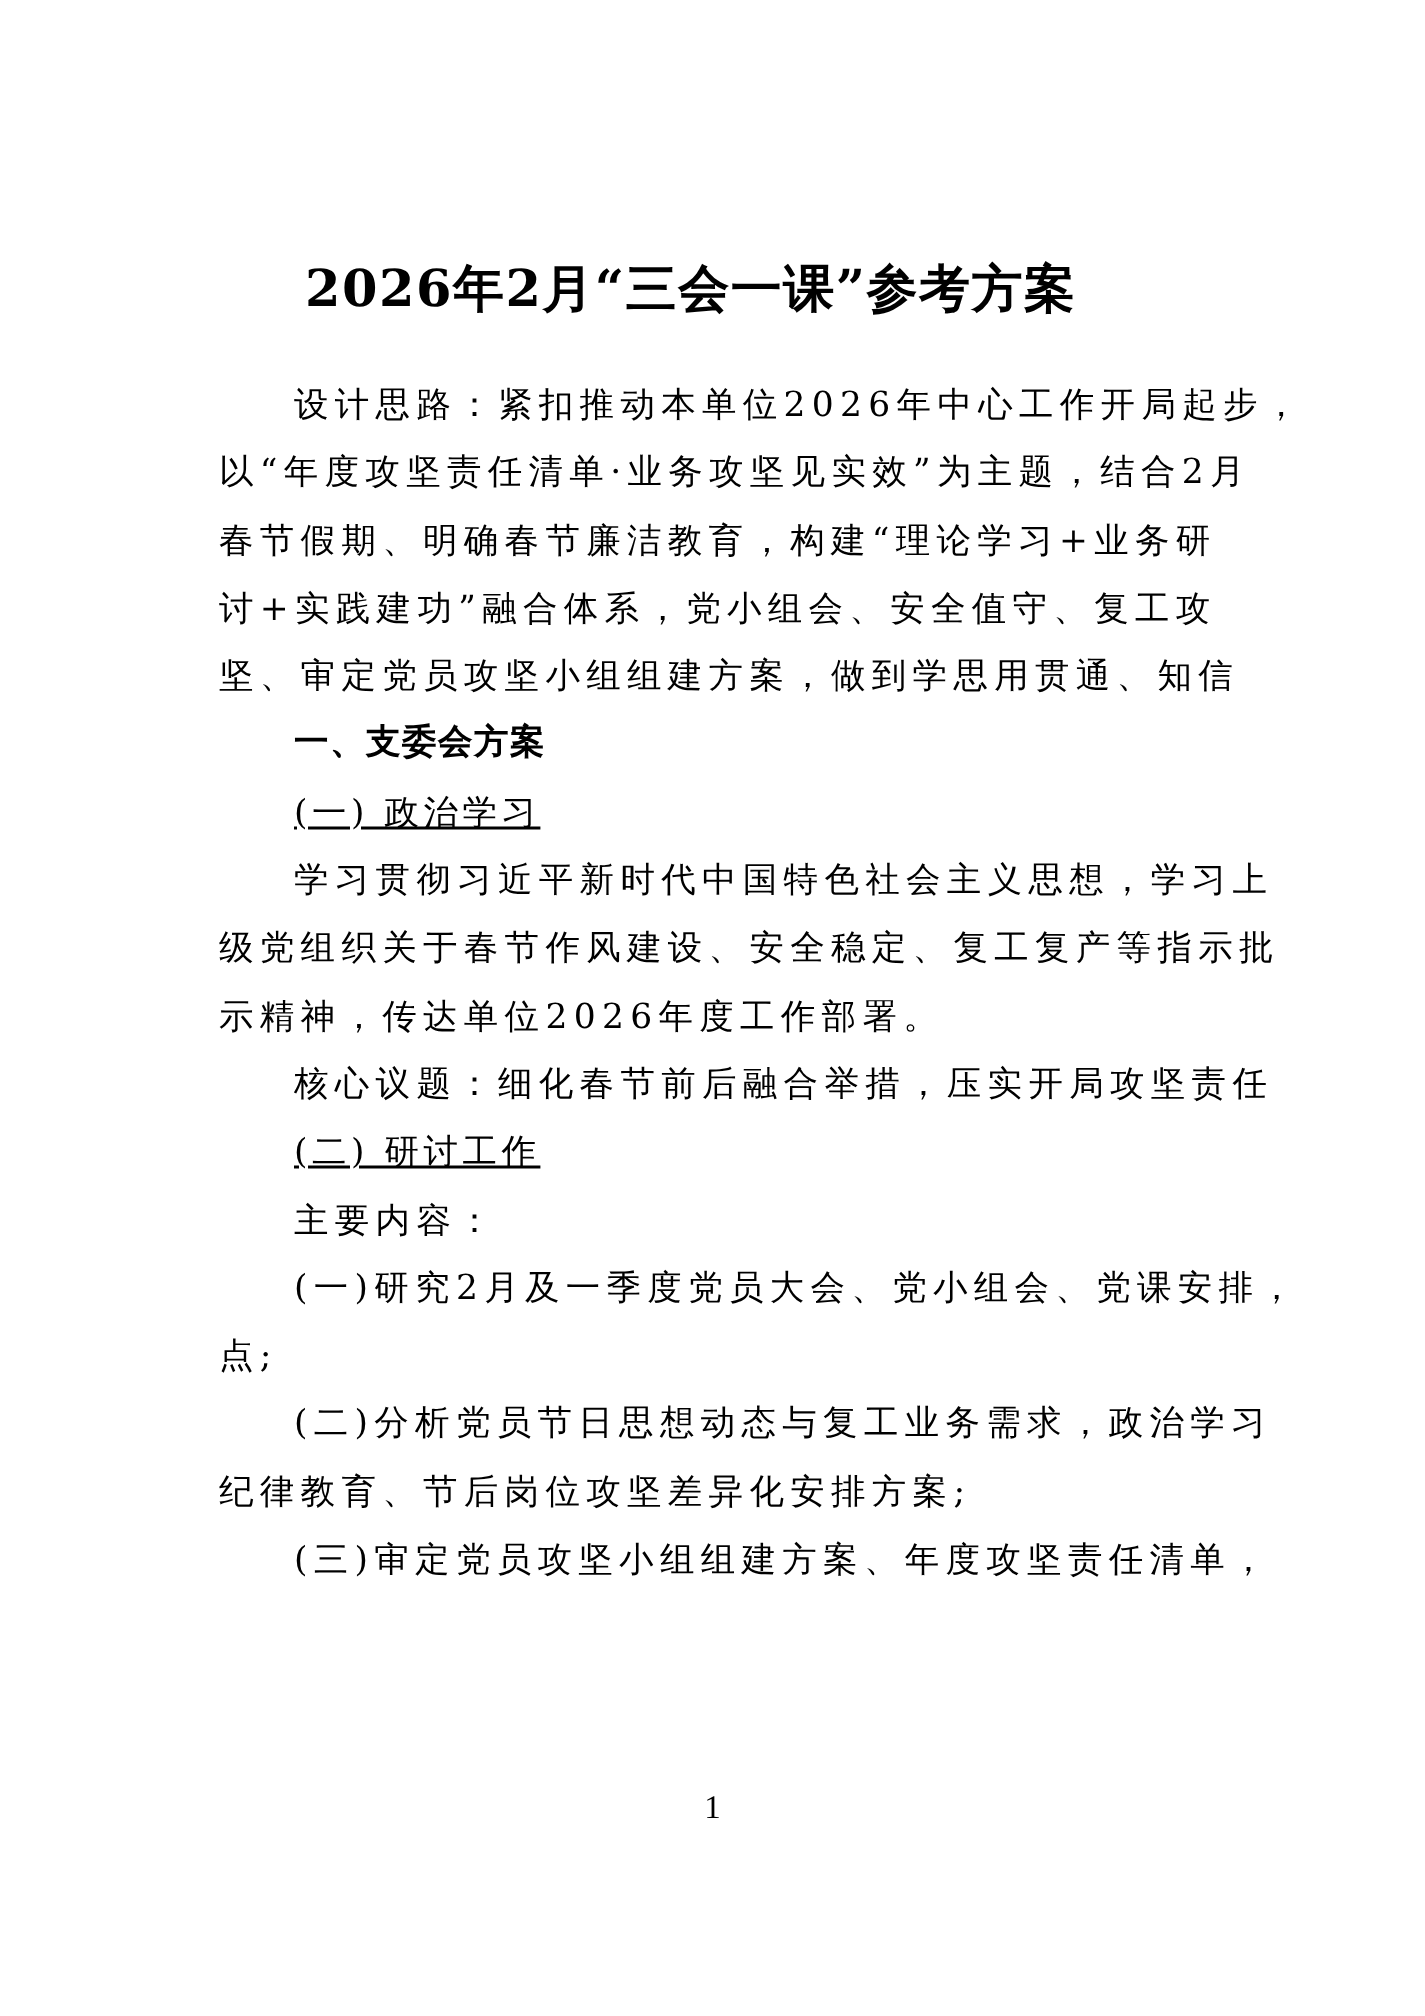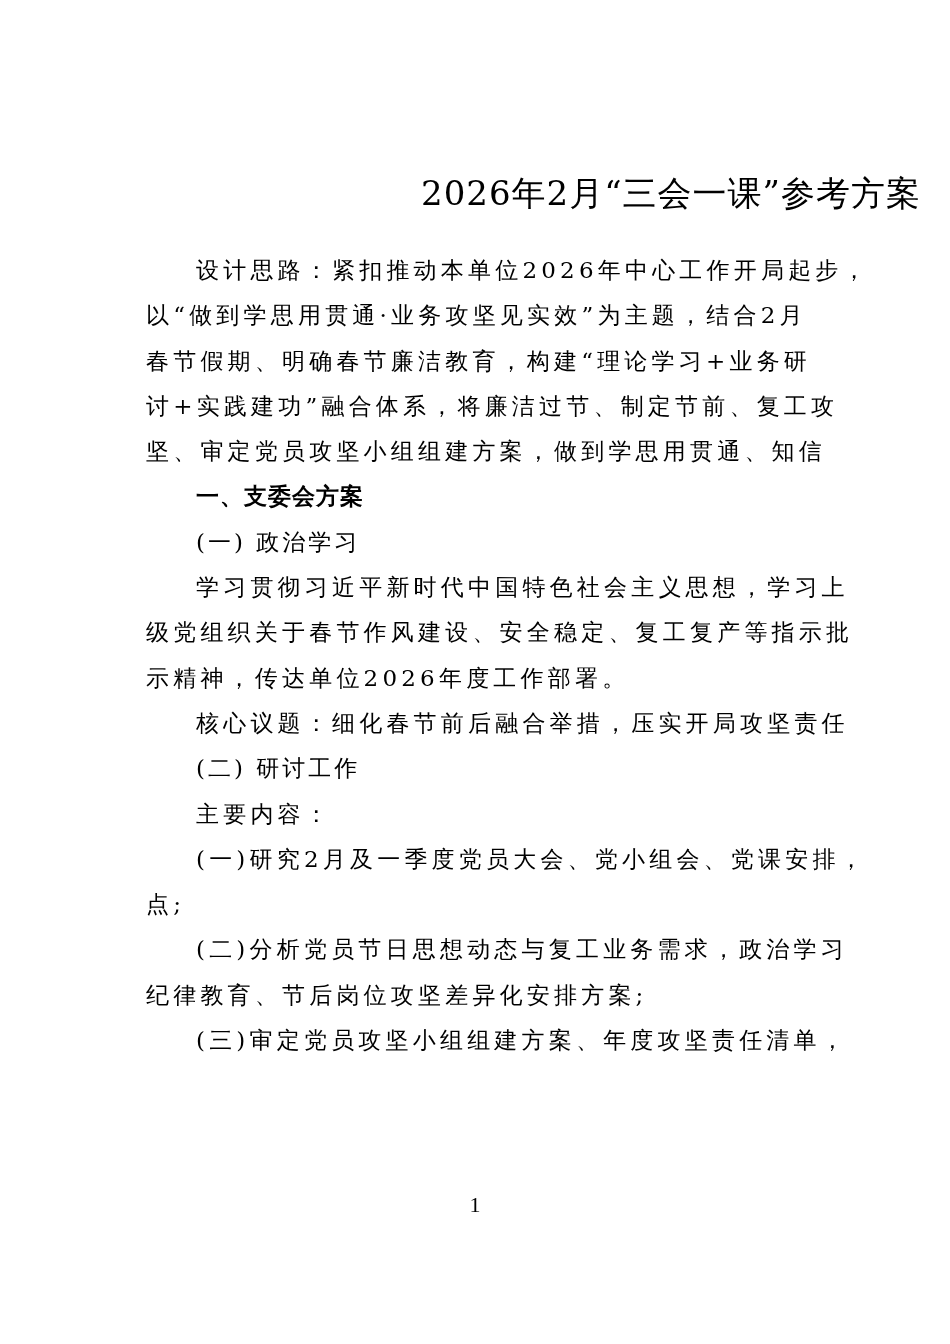--- a/index.html
+++ b/index.html
@@ -21,42 +21,43 @@
     top: 0;
     width: 950px;
     height: 1344px;
     background: #ffffff;
   }
   .title {
     position: absolute;
     left: 0;
     top: 168px;
     width: 921px;
-    text-align: right;
+    text-align: center;
     font-size: 34px;
-    font-weight: normal;
+    font-weight: bold;
     letter-spacing: 1px;
     line-height: 50px;
   }
   .body {
     position: absolute;
     left: 146px;
     top: 248px;
     width: 680px;
     font-size: 23px;
     line-height: 45.3px;
     letter-spacing: 4.2px;
   }
   .heading1 {
-    font-family: Liberation Serif, serif;
+    font-family: Liberation Mono, monospace;
     font-weight: bold;
     letter-spacing: 1px;
   }
   .heading2 {
     letter-spacing: 3px;
+    text-decoration: underline;
   }
   .page-number {
     position: absolute;
     left: 0;
     top: 1190px;
     width: 950px;
     text-align: center;
     font-family: "Liberation Serif", "DejaVu Serif", serif;
     font-size: 22px;
     line-height: 30px;
@@ -70,23 +71,23 @@
   }
 </style>
 </head>
 <body>
 
 <div class="page">
   <div class="title">2026年2月“三会一课”参考方案</div>
 
   <div class="body">
     <span class="line indent">设计思路：紧扣推动本单位2026年中心工作开局起步，</span>
-    <span class="line">以“做到学思用贯通·业务攻坚见实效”为主题，结合2月</span>
+    <span class="line">以“年度攻坚责任清单·业务攻坚见实效”为主题，结合2月</span>
     <span class="line">春节假期、明确春节廉洁教育，构建“理论学习+业务研</span>
-    <span class="line">讨+实践建功”融合体系，将廉洁过节、制定节前、复工攻</span>
+    <span class="line">讨+实践建功”融合体系，党小组会、安全值守、复工攻</span>
     <span class="line">坚、审定党员攻坚小组组建方案，做到学思用贯通、知信</span>
     <span class="line indent heading1">一、支委会方案</span>
     <span class="line indent heading2">(一) 政治学习</span>
     <span class="line indent">学习贯彻习近平新时代中国特色社会主义思想，学习上</span>
     <span class="line">级党组织关于春节作风建设、安全稳定、复工复产等指示批</span>
     <span class="line">示精神，传达单位2026年度工作部署。</span>
     <span class="line indent">核心议题：细化春节前后融合举措，压实开局攻坚责任</span>
     <span class="line indent heading2">(二) 研讨工作</span>
     <span class="line indent">主要内容：</span>
     <span class="line indent">(一)研究2月及一季度党员大会、党小组会、党课安排，</span>

